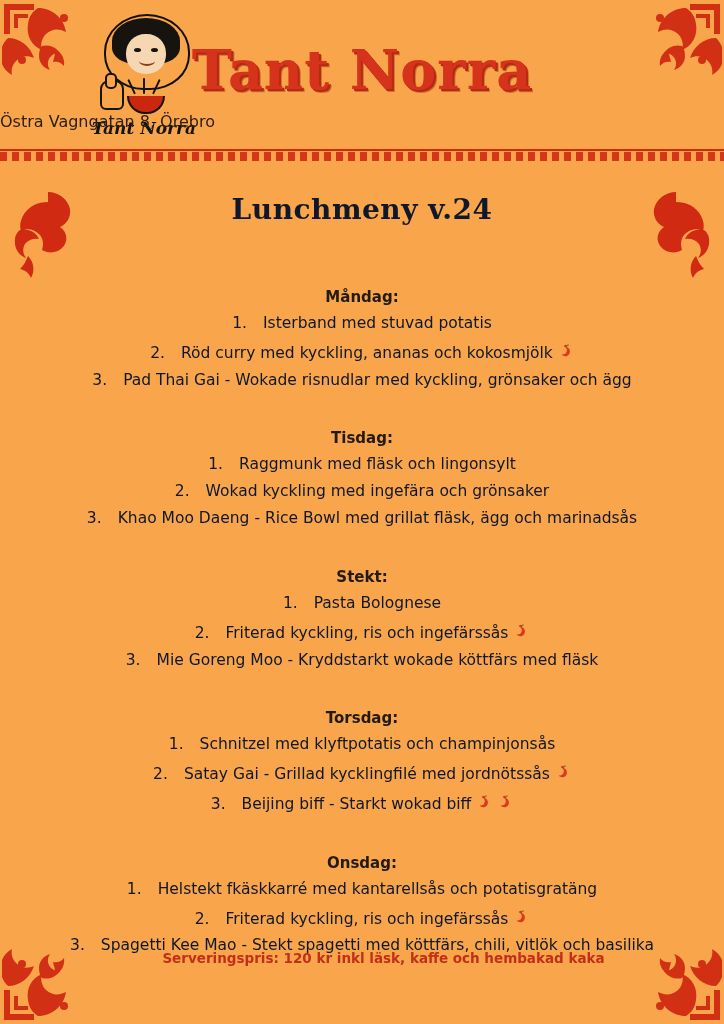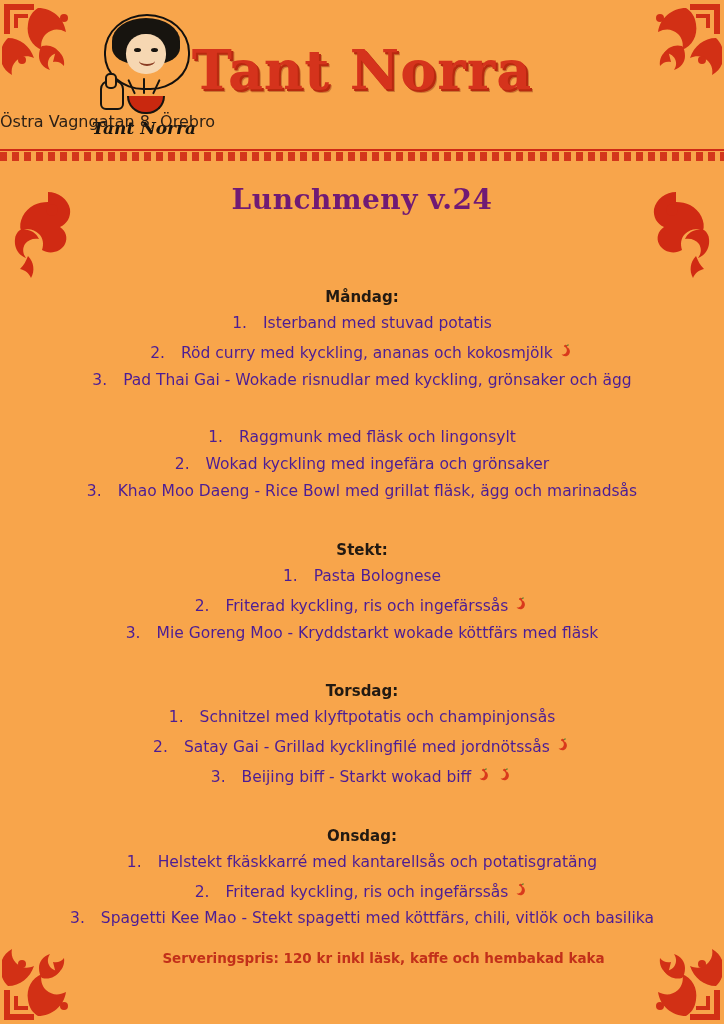--- a/index.html
+++ b/index.html
@@ -195,48 +195,48 @@
   .flower {
     position: absolute;
     color: #d02a13;
   }
   .flower-l { left: 10px;  top: 186px; }
   .flower-r { right: 10px; top: 186px; transform: scaleX(-1); }
 
   
   .menu-title {
     position: absolute;
-    top: 183px;
+    top: 193px;
     left: 0; width: 100%;
     text-align: center;
     font-family: "DejaVu Serif", serif;
     font-weight: bold;
     font-size: 28px;
-    color: #701a75;
+    color: #0f172a;
     letter-spacing: .5px;
   }
   .menu-body {
     position: absolute;
     top: 248px;
     left: 48px;
     width: 628px;
     text-align: center;
   }
   .day-block { margin-bottom: 19px; margin-top: 40px; }
   .day-name {
     font-family: "DejaVu Sans", sans-serif;
     font-weight: bold;
     font-size: 15px;
     color: #231a12;
     margin-bottom: 9px;
   }
   .dish {
     font-family: "DejaVu Sans", sans-serif;
     font-size: 15.5px;
-    color: #4c1d95;
+    color: #0f172a;
     margin: 0 0 9px 0;
     line-height: 1.15;
   }
   .dish .num { margin-right: 16px; }
   .chili {
     display: inline-block;
     margin-left: 5px;
     transform: translateY(1px);
   }
 
@@ -372,20 +372,21 @@
       <div class="day-block">
         <div class="day-name">Måndag:</div>
         <div class="dish"><span class="num">1.</span><span>Isterband med stuvad potatis</span></div>
         <div class="dish"><span class="num">2.</span><span>Röd curry med kyckling, ananas och kokosmjölk</span><span class="chili"><svg width="16" height="16" viewBox="0 0 16 16">
               <path d="M6.2 2.6c.7-.9 2-1 2.7-.2.5.6.4 1.3 0 1.8 1.8.5 3 2.2 3 4.2 0 2.6-2.1 4.9-4.6 4.9-1.6 0-3-.8-3.7-2 1.6.3 3.3-.2 4.3-1.4 1-1.2 1.2-2.8.6-4.2-.4-.9-1.2-1.6-2.3-1.9-.4-.4-.4-.9 0-1.2z" fill="#d9391c"></path>
               <path d="M8.6 2.2c.6-.7 1.6-.9 2.3-.4l-.6 1c-.5-.3-1.1-.2-1.5.2z" fill="#3f7a2a"></path>
             </svg></span></div>
         <div class="dish"><span class="num">3.</span><span>Pad Thai Gai - Wokade risnudlar med kyckling, grönsaker och ägg</span></div>
       </div>
       <div class="day-block">
+        <div class="day-name">Tisdag:</div>
         <div class="dish"><span class="num">1.</span><span>Raggmunk med fläsk och lingonsylt</span></div>
         <div class="dish"><span class="num">2.</span><span>Wokad kyckling med ingefära och grönsaker</span></div>
         <div class="dish"><span class="num">3.</span><span>Khao Moo Daeng - Rice Bowl med grillat fläsk, ägg och marinadsås</span></div>
       </div>
       <div class="day-block">
         <div class="day-name">Stekt:</div>
         <div class="dish"><span class="num">1.</span><span>Pasta Bolognese</span></div>
         <div class="dish"><span class="num">2.</span><span>Friterad kyckling, ris och ingefärssås</span><span class="chili"><svg width="16" height="16" viewBox="0 0 16 16">
               <path d="M6.2 2.6c.7-.9 2-1 2.7-.2.5.6.4 1.3 0 1.8 1.8.5 3 2.2 3 4.2 0 2.6-2.1 4.9-4.6 4.9-1.6 0-3-.8-3.7-2 1.6.3 3.3-.2 4.3-1.4 1-1.2 1.2-2.8.6-4.2-.4-.9-1.2-1.6-2.3-1.9-.4-.4-.4-.9 0-1.2z" fill="#d9391c"></path>
               <path d="M8.6 2.2c.6-.7 1.6-.9 2.3-.4l-.6 1c-.5-.3-1.1-.2-1.5.2z" fill="#3f7a2a"></path>

